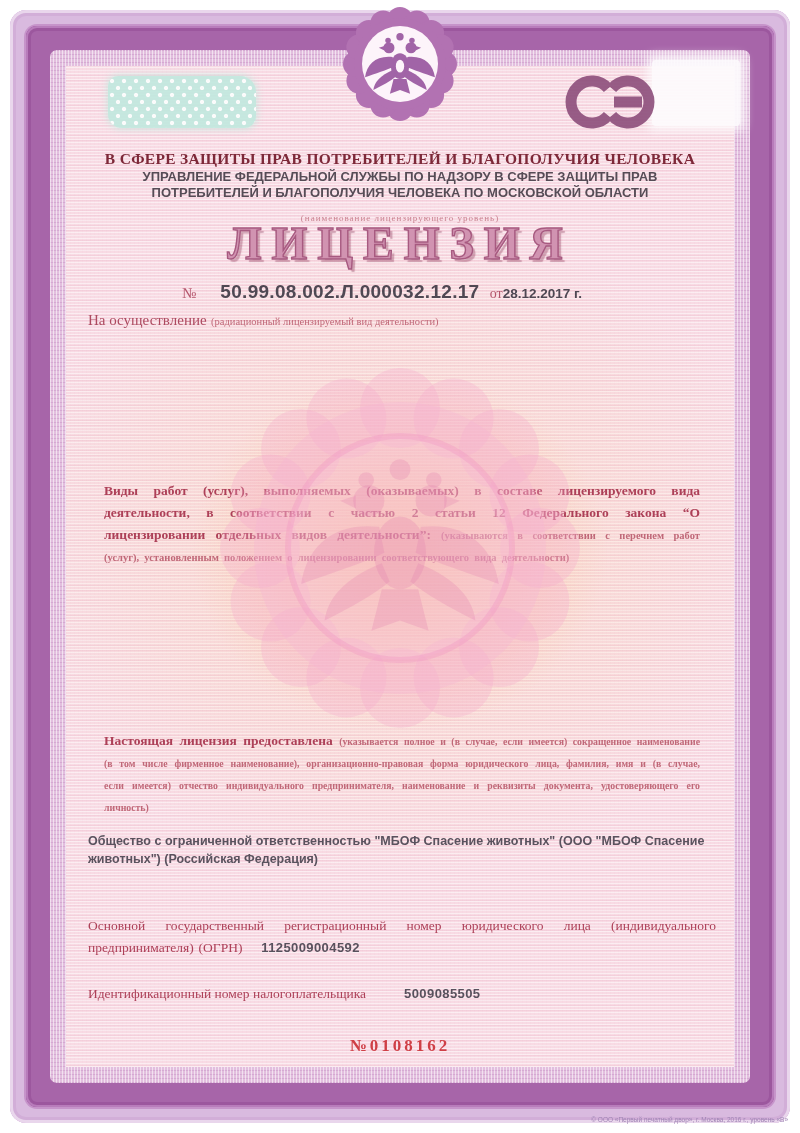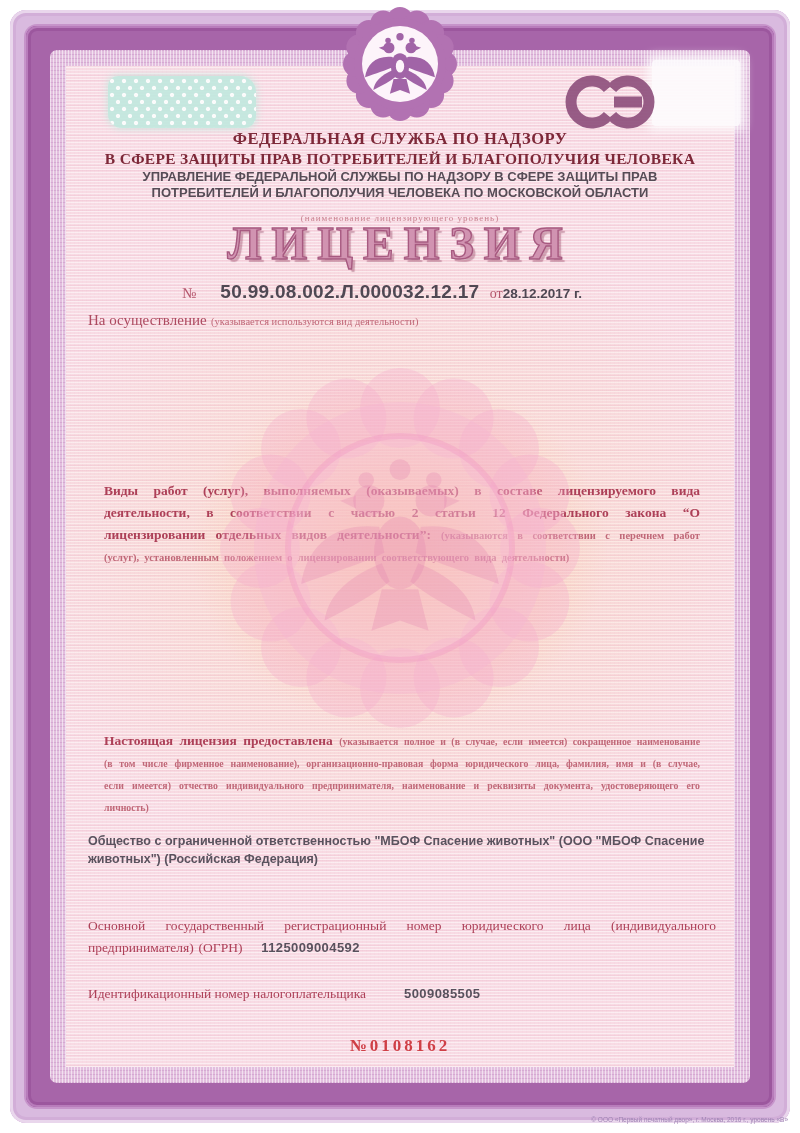--- a/index.html
+++ b/index.html
@@ -174,38 +174,37 @@
     <div class="white-patch"></div>
 
     <svg class="se-monogram" viewBox="0 0 108 64">
       <g fill="none" stroke="#8a4a78" stroke-width="11" opacity="0.88">
         <path d="M46.1 18.5 A21 21 0 1 0 46.1 45.5"></path>
         <path d="M49.9 18.5 A21 21 0 1 1 49.9 45.5"></path>
         <path d="M80 32 H52"></path>
       </g>
     </svg>
 
-    <div class="agency-line1">ФЕДЕРАЛЬНАЯ СЛУЖБА ПО НАДЗОРУ</div>
     <div class="agency-line2">В СФЕРЕ ЗАЩИТЫ ПРАВ ПОТРЕБИТЕЛЕЙ И БЛАГОПОЛУЧИЯ ЧЕЛОВЕКА</div>
     <div class="department">УПРАВЛЕНИЕ ФЕДЕРАЛЬНОЙ СЛУЖБЫ ПО НАДЗОРУ В СФЕРЕ ЗАЩИТЫ ПРАВ ПОТРЕБИТЕЛЕЙ И БЛАГОПОЛУЧИЯ ЧЕЛОВЕКА ПО МОСКОВСКОЙ ОБЛАСТИ</div>
     <div class="issuer-caption">(наименование лицензирующего уровень)</div>
 
     <div class="license-title">ЛИЦЕНЗИЯ</div>
 
     <div class="license-line">
       <span class="num-sign">№</span>
       <span class="license-number">50.99.08.002.Л.000032.12.17</span>
       <span class="date-label">от</span>
       <span class="license-date">28.12.2017 г.</span>
     </div>
 
     <div class="grant-block">
       <div>
         <span class="red-lead">На осуществление</span>
-        <span class="red-note">(указывается используются вид деятельности)</span>
+        <span class="red-note">(радиационный лицензируемый вид деятельности)</span>
       </div>
     </div>
 
     <div class="works-block">
       <p class="red-par">
         <span>Виды работ (услуг), выполняемых (оказываемых) в составе лицензируемого вида деятельности, в соответствии с частью 2 статьи 12 Федерального закона “О лицензировании отдельных видов деятельности”:</span>
         <span class="red-note">(указываются в соответствии с перечнем работ (услуг), установленным положением о лицензировании соответствующего вида деятельности)</span>
       </p>
     </div>
 

